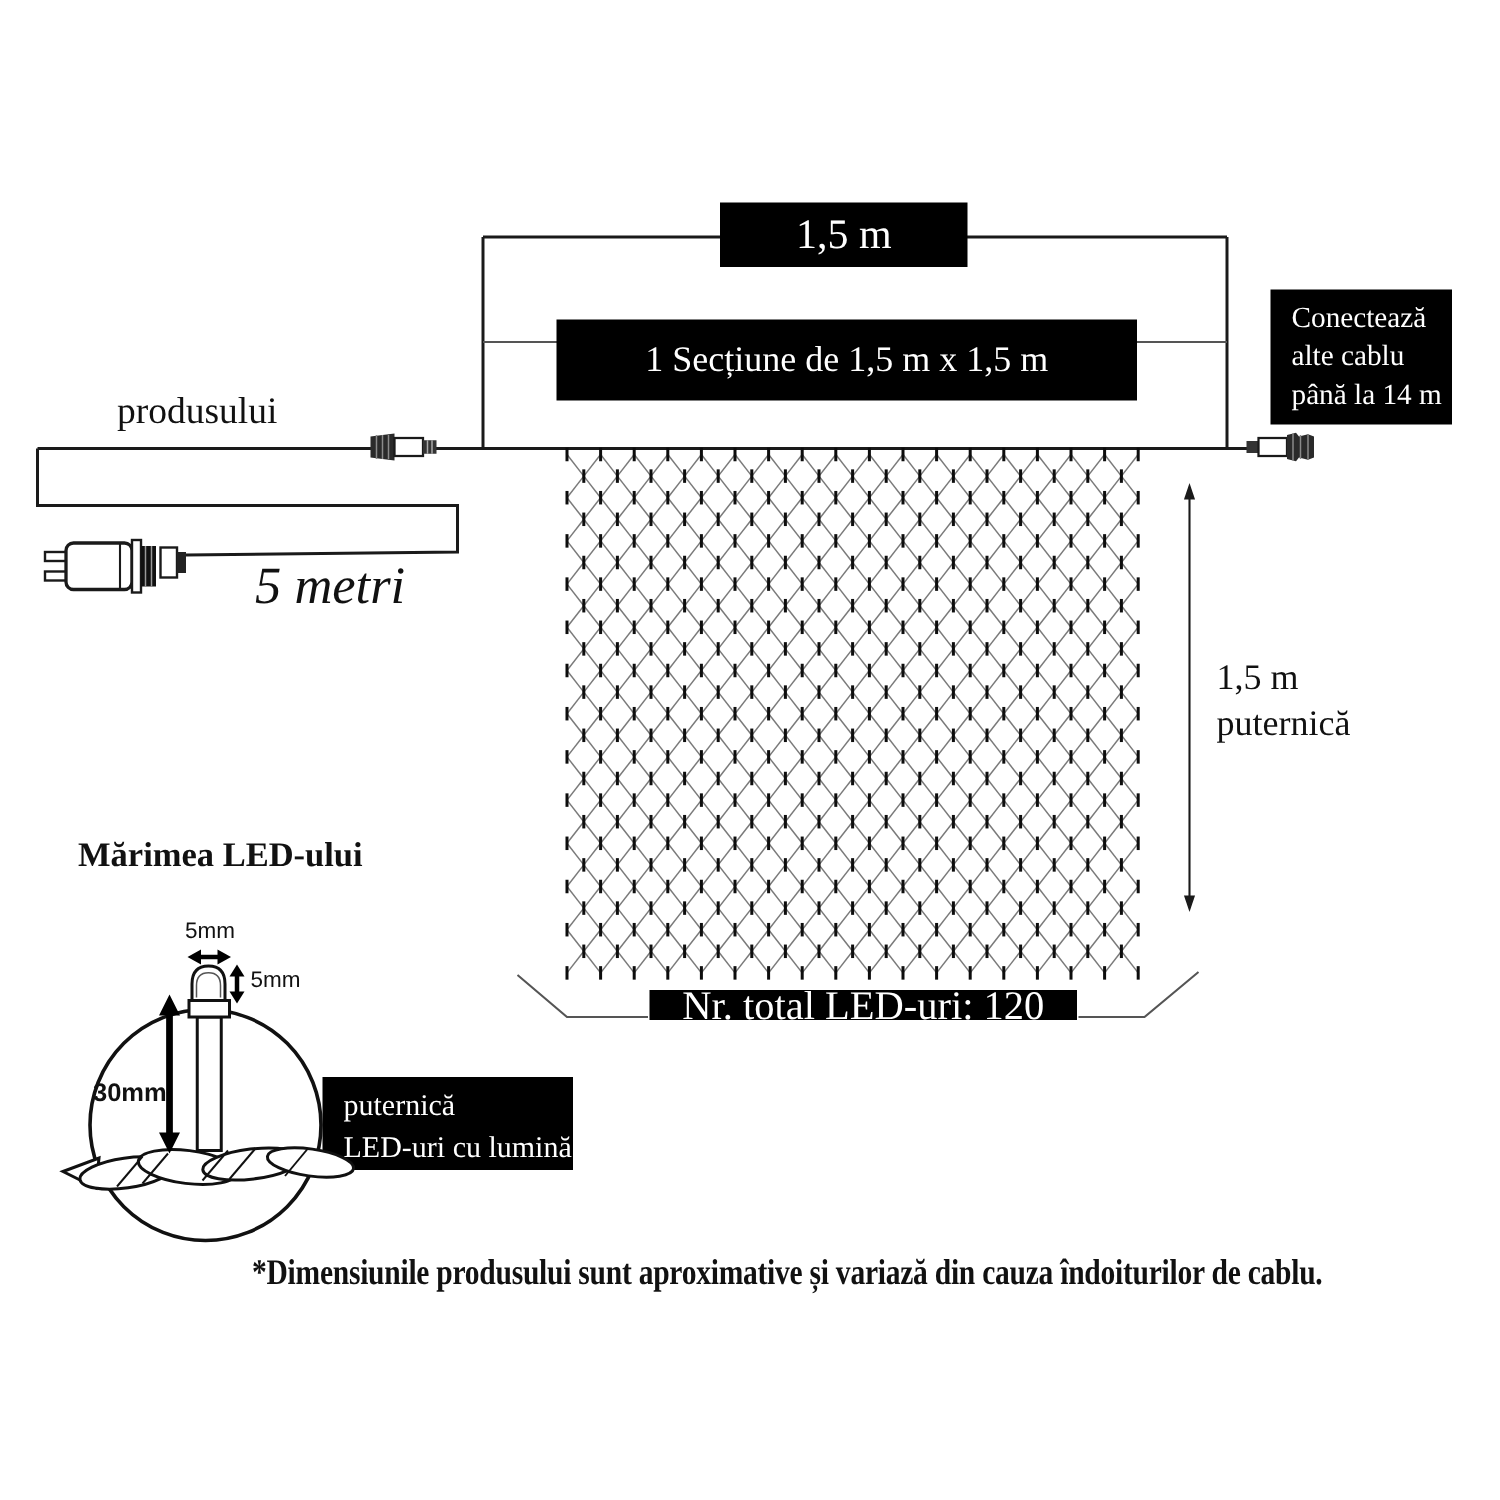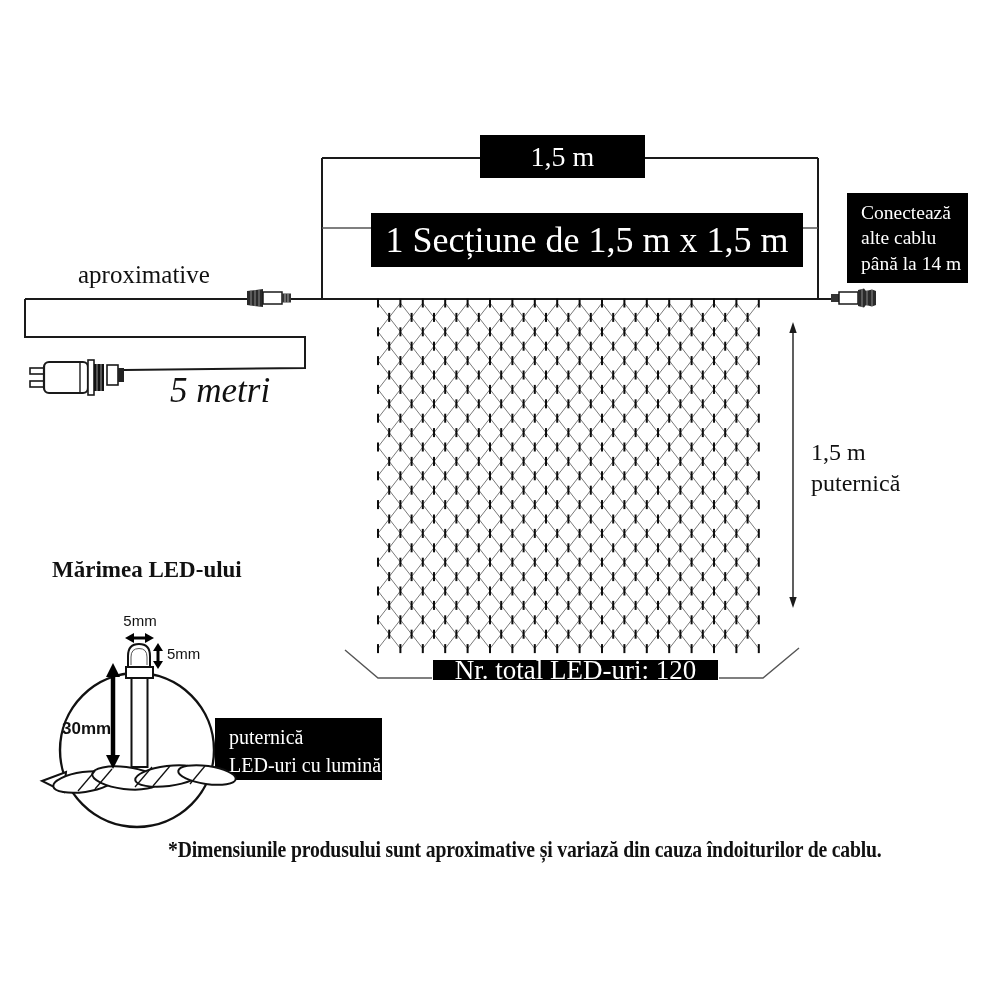--- a/index.html
+++ b/index.html
@@ -1388,35 +1388,35 @@
       <line x1="113" y1="675" x2="113" y2="757" stroke="#000" stroke-width="4.5"></line>
       <polygon points="113,663 106,677 120,677" fill="#000"></polygon>
       <polygon points="113,769 106,755 120,755" fill="#000"></polygon>
     </g>
   </svg>
 
   <div class="blackbox serif" style="left:480px;top:135px;width:165px;height:43px;font-size:28px;">
     <span>1,5 m</span>
   </div>
 
-  <div class="blackbox serif" style="left:371px;top:213px;width:432px;height:54px;font-size:36px;">
+  <div class="blackbox serif" style="left:371px;top:213px;width:387px;height:54px;font-size:24px;">
     <span>1 Secțiune de 1,5 m x 1,5 m</span>
   </div>
 
   <div class="blackbox multiline serif" style="left:847px;top:193px;width:121px;height:90px;font-size:19.5px;padding-left:14px;line-height:1.3;">
     <span>Conectează</span>
     <span>alte cablu</span>
     <span>până la 14 m</span>
   </div>
 
   <div class="blackbox serif" style="left:433px;top:660px;width:285px;height:20px;font-size:27px;">
     <span>Nr. total LED-uri: 120</span>
   </div>
 
-  <div class="lbl serif" style="left:78px;top:260px;font-size:25px;">aproximative</div>
+  <div class="lbl serif" style="left:78px;top:260px;font-size:25px;">produsului</div>
 
   <div class="lbl serif" style="left:170px;top:370px;font-size:35px;font-style:italic;">5 metri</div>
 
   <div class="lbl serif" style="left:811px;top:437px;font-size:24px;line-height:1.28;">
     <div>1,5 m</div>
     <div>puternică</div>
   </div>
 
   <div class="lbl serif" style="left:52px;top:556px;font-size:23px;font-weight:bold;">Mărimea LED-ului</div>
 

